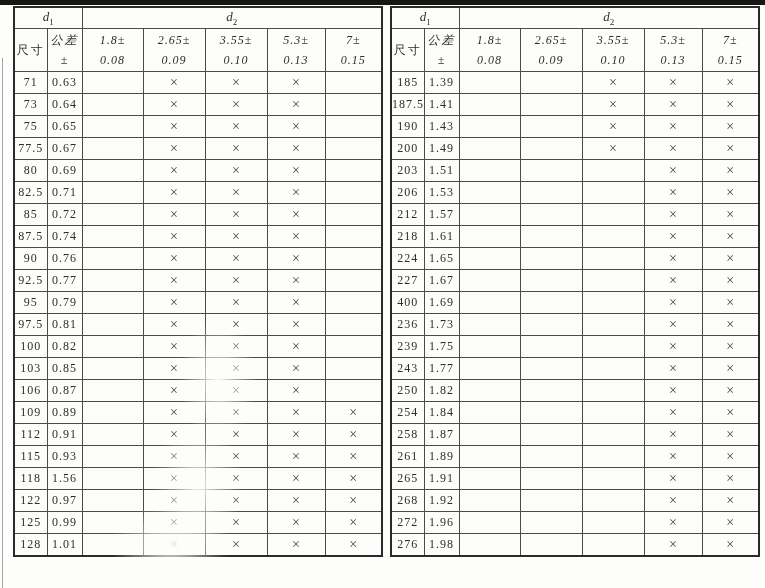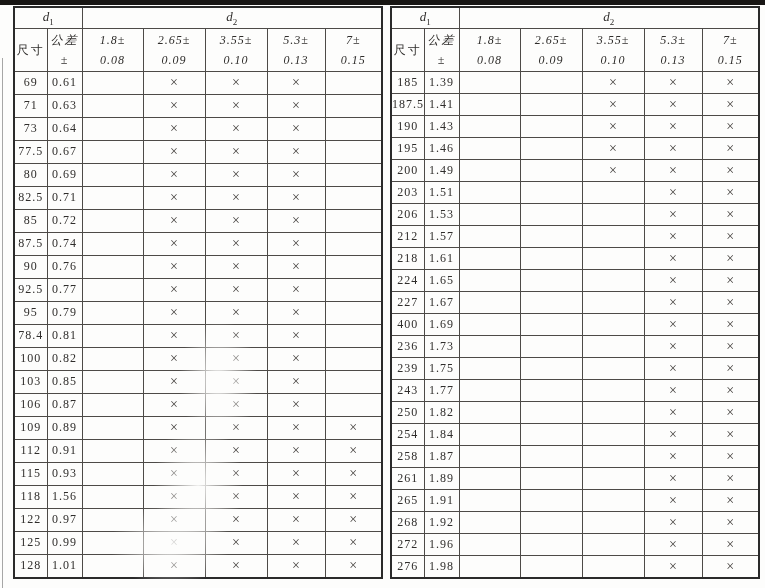--- a/index.html
+++ b/index.html
@@ -99,47 +99,47 @@
             <div class="ln">0.13</div>
           </th>
           <th>
             <div class="ln">7±</div>
             <div class="ln">0.15</div>
           </th>
         </tr>
       </thead>
       <tbody>
           <tr>
-            <td class="size">69</td>
-            <td class="tol">0.61</td>
-            <td class="mark"></td>
-            <td class="mark">×</td>
-            <td class="mark">×</td>
-            <td class="mark">×</td>
-            <td class="mark"></td>
-          </tr>
-          <tr>
             <td class="size">71</td>
             <td class="tol">0.63</td>
             <td class="mark"></td>
             <td class="mark">×</td>
             <td class="mark">×</td>
             <td class="mark">×</td>
             <td class="mark"></td>
           </tr>
           <tr>
             <td class="size">73</td>
             <td class="tol">0.64</td>
             <td class="mark"></td>
             <td class="mark">×</td>
             <td class="mark">×</td>
             <td class="mark">×</td>
             <td class="mark"></td>
           </tr>
           <tr>
+            <td class="size">75</td>
+            <td class="tol">0.65</td>
+            <td class="mark"></td>
+            <td class="mark">×</td>
+            <td class="mark">×</td>
+            <td class="mark">×</td>
+            <td class="mark"></td>
+          </tr>
+          <tr>
             <td class="size">77.5</td>
             <td class="tol">0.67</td>
             <td class="mark"></td>
             <td class="mark">×</td>
             <td class="mark">×</td>
             <td class="mark">×</td>
             <td class="mark"></td>
           </tr>
           <tr>
             <td class="size">80</td>
@@ -198,21 +198,21 @@
           <tr>
             <td class="size">95</td>
             <td class="tol">0.79</td>
             <td class="mark"></td>
             <td class="mark">×</td>
             <td class="mark">×</td>
             <td class="mark">×</td>
             <td class="mark"></td>
           </tr>
           <tr>
-            <td class="size">78.4</td>
+            <td class="size">97.5</td>
             <td class="tol">0.81</td>
             <td class="mark"></td>
             <td class="mark">×</td>
             <td class="mark">×</td>
             <td class="mark">×</td>
             <td class="mark"></td>
           </tr>
           <tr>
             <td class="size">100</td>
             <td class="tol">0.82</td>
@@ -371,29 +371,20 @@
           <tr>
             <td class="size">190</td>
             <td class="tol">1.43</td>
             <td class="mark"></td>
             <td class="mark"></td>
             <td class="mark">×</td>
             <td class="mark">×</td>
             <td class="mark">×</td>
           </tr>
           <tr>
-            <td class="size">195</td>
-            <td class="tol">1.46</td>
-            <td class="mark"></td>
-            <td class="mark"></td>
-            <td class="mark">×</td>
-            <td class="mark">×</td>
-            <td class="mark">×</td>
-          </tr>
-          <tr>
             <td class="size">200</td>
             <td class="tol">1.49</td>
             <td class="mark"></td>
             <td class="mark"></td>
             <td class="mark">×</td>
             <td class="mark">×</td>
             <td class="mark">×</td>
           </tr>
           <tr>
             <td class="size">203</td>

